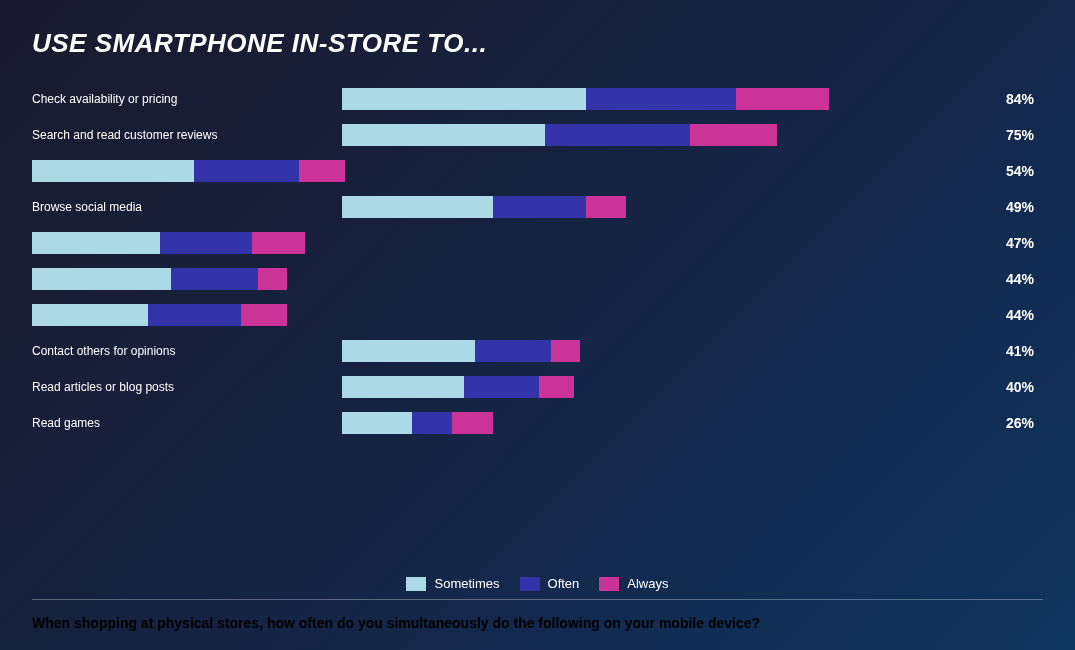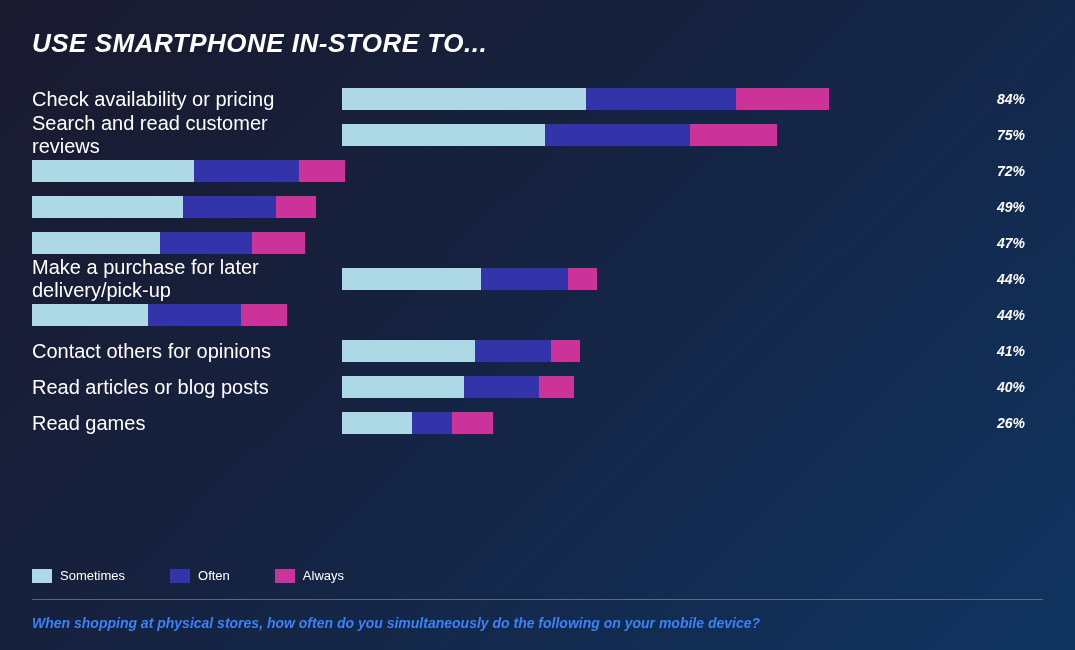--- a/index.html
+++ b/index.html
@@ -32,21 +32,21 @@
       gap: 0px;
       flex: 1;
     }
     .chart-row {
       display: flex;
       align-items: center;
       height: 36px;
     }
     .row-label {
       width: 310px;
-      font-size: 20px;
+      font-size: 12px;
       color: #ffffff;
       flex-shrink: 0;
       text-align: left;
       padding-right: 8px;
     }
     .bar-area {
       flex: 1;
       display: flex;
       align-items: center;
       height: 22px;
@@ -59,54 +59,52 @@
     .bar-often {
       background-color: #3333aa;
       height: 22px;
     }
     .bar-always {
       background-color: #cc3399;
       height: 22px;
     }
     .row-pct {
       width: 46px;
-      text-align: left;
+      text-align: center;
       font-size: 14px;
       font-weight: bold;
       color: #ffffff;
       margin-left: 8px;
-      font-style: italic;
     }
     .legend {
       display: flex;
-      gap: 45px;
+      justify-content: center;
+      gap: 20px;
       margin-top: 10px;
-      margin-bottom: 8px;
     }
     .legend-item {
       display: flex;
       align-items: center;
       gap: 8px;
       font-size: 13px;
       color: #ffffff;
     }
     .legend-box {
       width: 20px;
       height: 14px;
     }
     .divider {
       border: none;
       border-top: 1px solid rgba(255,255,255,0.3);
       margin: 8px 0;
     }
     .footnote {
       font-size: 14px;
-      font-style: italic;
       font-weight: bold;
-      color: #3b82f6;
+      color: #000000;
       text-align: left;
       padding-top: 6px;
       line-height: 1.4;
     }
     
     
   </style>
 </head>
 <body>
 
@@ -130,40 +128,40 @@
           <div class="bar-always" style="width: 87px;"></div>
         </div>
         <div class="row-pct">75%</div>
       </div>
       <div class="chart-row">
         <div class="bar-area">
           <div class="bar-sometimes" style="width: 162.4px;"></div>
           <div class="bar-often" style="width: 104.4px;"></div>
           <div class="bar-always" style="width: 46.4px;"></div>
         </div>
-        <div class="row-pct">72%</div>
-      </div>
-      <div class="chart-row">
+        <div class="row-pct">54%</div>
+      </div>
+      <div class="chart-row">
+        <div class="row-label">Browse social media</div>
         <div class="bar-area">
           <div class="bar-sometimes" style="width: 150.8px;"></div>
           <div class="bar-often" style="width: 92.8px;"></div>
           <div class="bar-always" style="width: 40.6px;"></div>
         </div>
         <div class="row-pct">49%</div>
       </div>
       <div class="chart-row">
         <div class="bar-area">
           <div class="bar-sometimes" style="width: 127.6px;"></div>
           <div class="bar-often" style="width: 92.8px;"></div>
           <div class="bar-always" style="width: 52.2px;"></div>
         </div>
         <div class="row-pct">47%</div>
       </div>
       <div class="chart-row">
-        <div class="row-label">Make a purchase for later delivery/pick‑up</div>
         <div class="bar-area">
           <div class="bar-sometimes" style="width: 139.2px;"></div>
           <div class="bar-often" style="width: 87px;"></div>
           <div class="bar-always" style="width: 29px;"></div>
         </div>
         <div class="row-pct">44%</div>
       </div>
       <div class="chart-row">
         <div class="bar-area">
           <div class="bar-sometimes" style="width: 116px;"></div>

